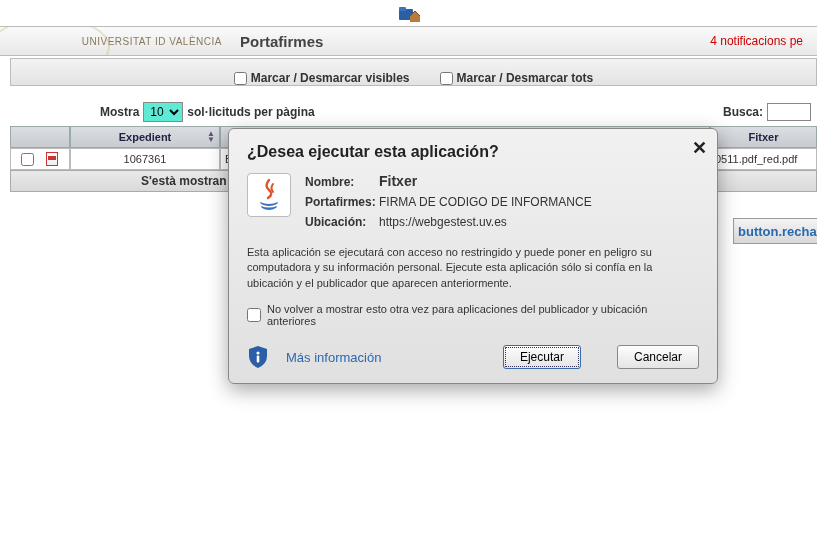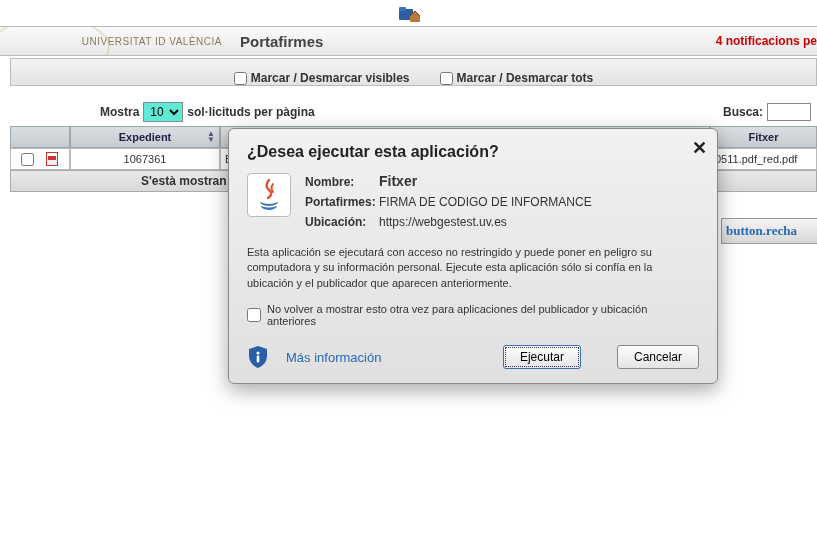--- a/index.html
+++ b/index.html
@@ -2,42 +2,42 @@
 <html><head>
 <meta charset="utf-8">
 <style>
   * { box-sizing: border-box; margin: 0; padding: 0; }
   body { font-family: Arial, sans-serif; font-size: 12px; background: #fff; width: 817px; height: 550px; overflow: hidden; position: relative; }
   .topicon { position: absolute; top: 2px; left: 50%; transform: translateX(-50%); }
   .header { position: absolute; top: 26px; left: 0; right: 0; height: 30px; background: linear-gradient(#fafafa,#e8e8e8); border-top: 1px solid #bbb; border-bottom: 1px solid #bbb; display: flex; align-items: center; }
   .uni-logo { width: 230px; height: 100%; display: flex; align-items: center; justify-content: flex-end; padding-right: 8px; color: #8a7a5a; font-size: 10px; letter-spacing: 0.5px; position: relative; overflow: hidden; }
   .uni-logo .crest { position:absolute; left:-10px; top:-10px; width:120px; height:60px; border-radius:50%; border:2px solid rgba(200,180,120,0.35); }
   .apptitle { font-size: 15px; color: #444; font-weight: bold; padding-left: 10px; flex: 1; }
-  .notif { color: #c00; font-weight: bold; font-size: 12px; padding-right: 0; }
+  .notif { color: #c00; font-weight: normal; font-size: 12px; padding-right: 14px; }
   .markbar { position: absolute; top: 58px; left: 10px; right: 0; height: 28px; background: linear-gradient(#f3f3f3,#e3e3e3); border: 1px solid #bbb; display: flex; align-items: flex-end; justify-content: center; gap: 30px; }
   .markbar label { color: #333; font-weight: bold; font-size: 12px; display: flex; align-items: center; gap: 4px; }
   .controls { position: absolute; top: 100px; left: 10px; right: 0; height: 24px; display:flex; align-items:center; }
   .controls .left { color:#333; font-weight:bold; padding-left:90px; display:flex; align-items:center; gap:4px;}
   .controls select { border:1px solid #888; background:#5eead4; font-size:12px; padding:1px 2px; }
   .controls .right { margin-left:auto; display:flex; align-items:center; gap:4px; padding-right:6px; color:#333; font-weight:bold;}
   .controls input[type=text]{ border:1px solid #888; height:18px; width:44px; padding:0 3px;}
   .table { position:absolute; top:126px; left:10px; right:0; }
   .thead { display:flex; }
   .th { background:linear-gradient(#dadde1,#c8cbd0); border:1px solid #9aa; color:#224; font-size:11px; font-weight:bold; height:22px; display:flex; align-items:center; justify-content:center; position:relative; }
   .sortarrows { position:absolute; right:4px; font-size:8px; color:#557; line-height:6px;}
   .trow { display:flex; background:#fff; }
   .td { border:1px solid #bbb; height:22px; display:flex; align-items:center; justify-content:center; color:#333; font-size:11px; }
   .loading-row { background:linear-gradient(#e9e9e9,#d9d9d9); border:1px solid #aaa; height:22px; display:flex; align-items:center; padding-left:130px; color:#333; font-weight:bold; }
   .w-chk{width:60px;min-width:60px}
   .w-exp{width:150px;min-width:150px}
   .w-desc{width:490px;min-width:490px}
   .w-fit{flex:1}
   .pdf-icon{width:12px;height:14px;background:linear-gradient(#fff,#eee);border:1px solid #c33;position:relative;margin-left:6px}
   .pdf-icon::after{content:"";position:absolute;left:1px;top:3px;right:1px;height:4px;background:#c33}
-  .btn-rechazar { position:absolute; top:218px; right:0; width:96px; height:26px; background:linear-gradient(#f4f4f4,#d8d8d8); border:1px solid #999; border-right:none; color:#2a68b0; font-weight:bold; font-size:13px; display:flex; align-items:center; padding-left:4px;font-family:Liberation Serif, serif;}
+  .btn-rechazar { position:absolute; top:218px; right:0; width:84px; height:26px; background:linear-gradient(#f4f4f4,#d8d8d8); border:1px solid #999; border-right:none; color:#2a68b0; font-weight:bold; font-size:13px; display:flex; align-items:center; padding-left:4px;}
   
   .dialog { position:absolute; top:128px; left:228px; width:490px; background:linear-gradient(#f1f1f1,#e0e0e0); border:1px solid #888; border-radius:6px; box-shadow:0 6px 20px rgba(0,0,0,0.35); padding:14px 18px 14px 18px; }
   .dlg-close { position:absolute; top:8px; right:10px; font-size:18px; font-weight:bold; color:#222; cursor:pointer;}
   .dlg-title { font-size:16px; font-weight:bold; color:#222; margin-bottom:12px;}
   .dlg-body { display:flex; gap:14px; margin-bottom:10px;}
   .java-icon { width:44px; height:44px; border:1px solid #bbb; border-radius:4px; background:#fff; display:flex; align-items:center; justify-content:center;}
   .dlg-fields { flex:1; font-size:12px; color:#333;}
   .dlg-fields .row { display:flex; margin-bottom:6px; align-items:baseline;}
   .dlg-fields .lbl { width:74px; font-weight:bold;}
   .dlg-fields .val-strong { font-weight:bold; font-size:14px;}

